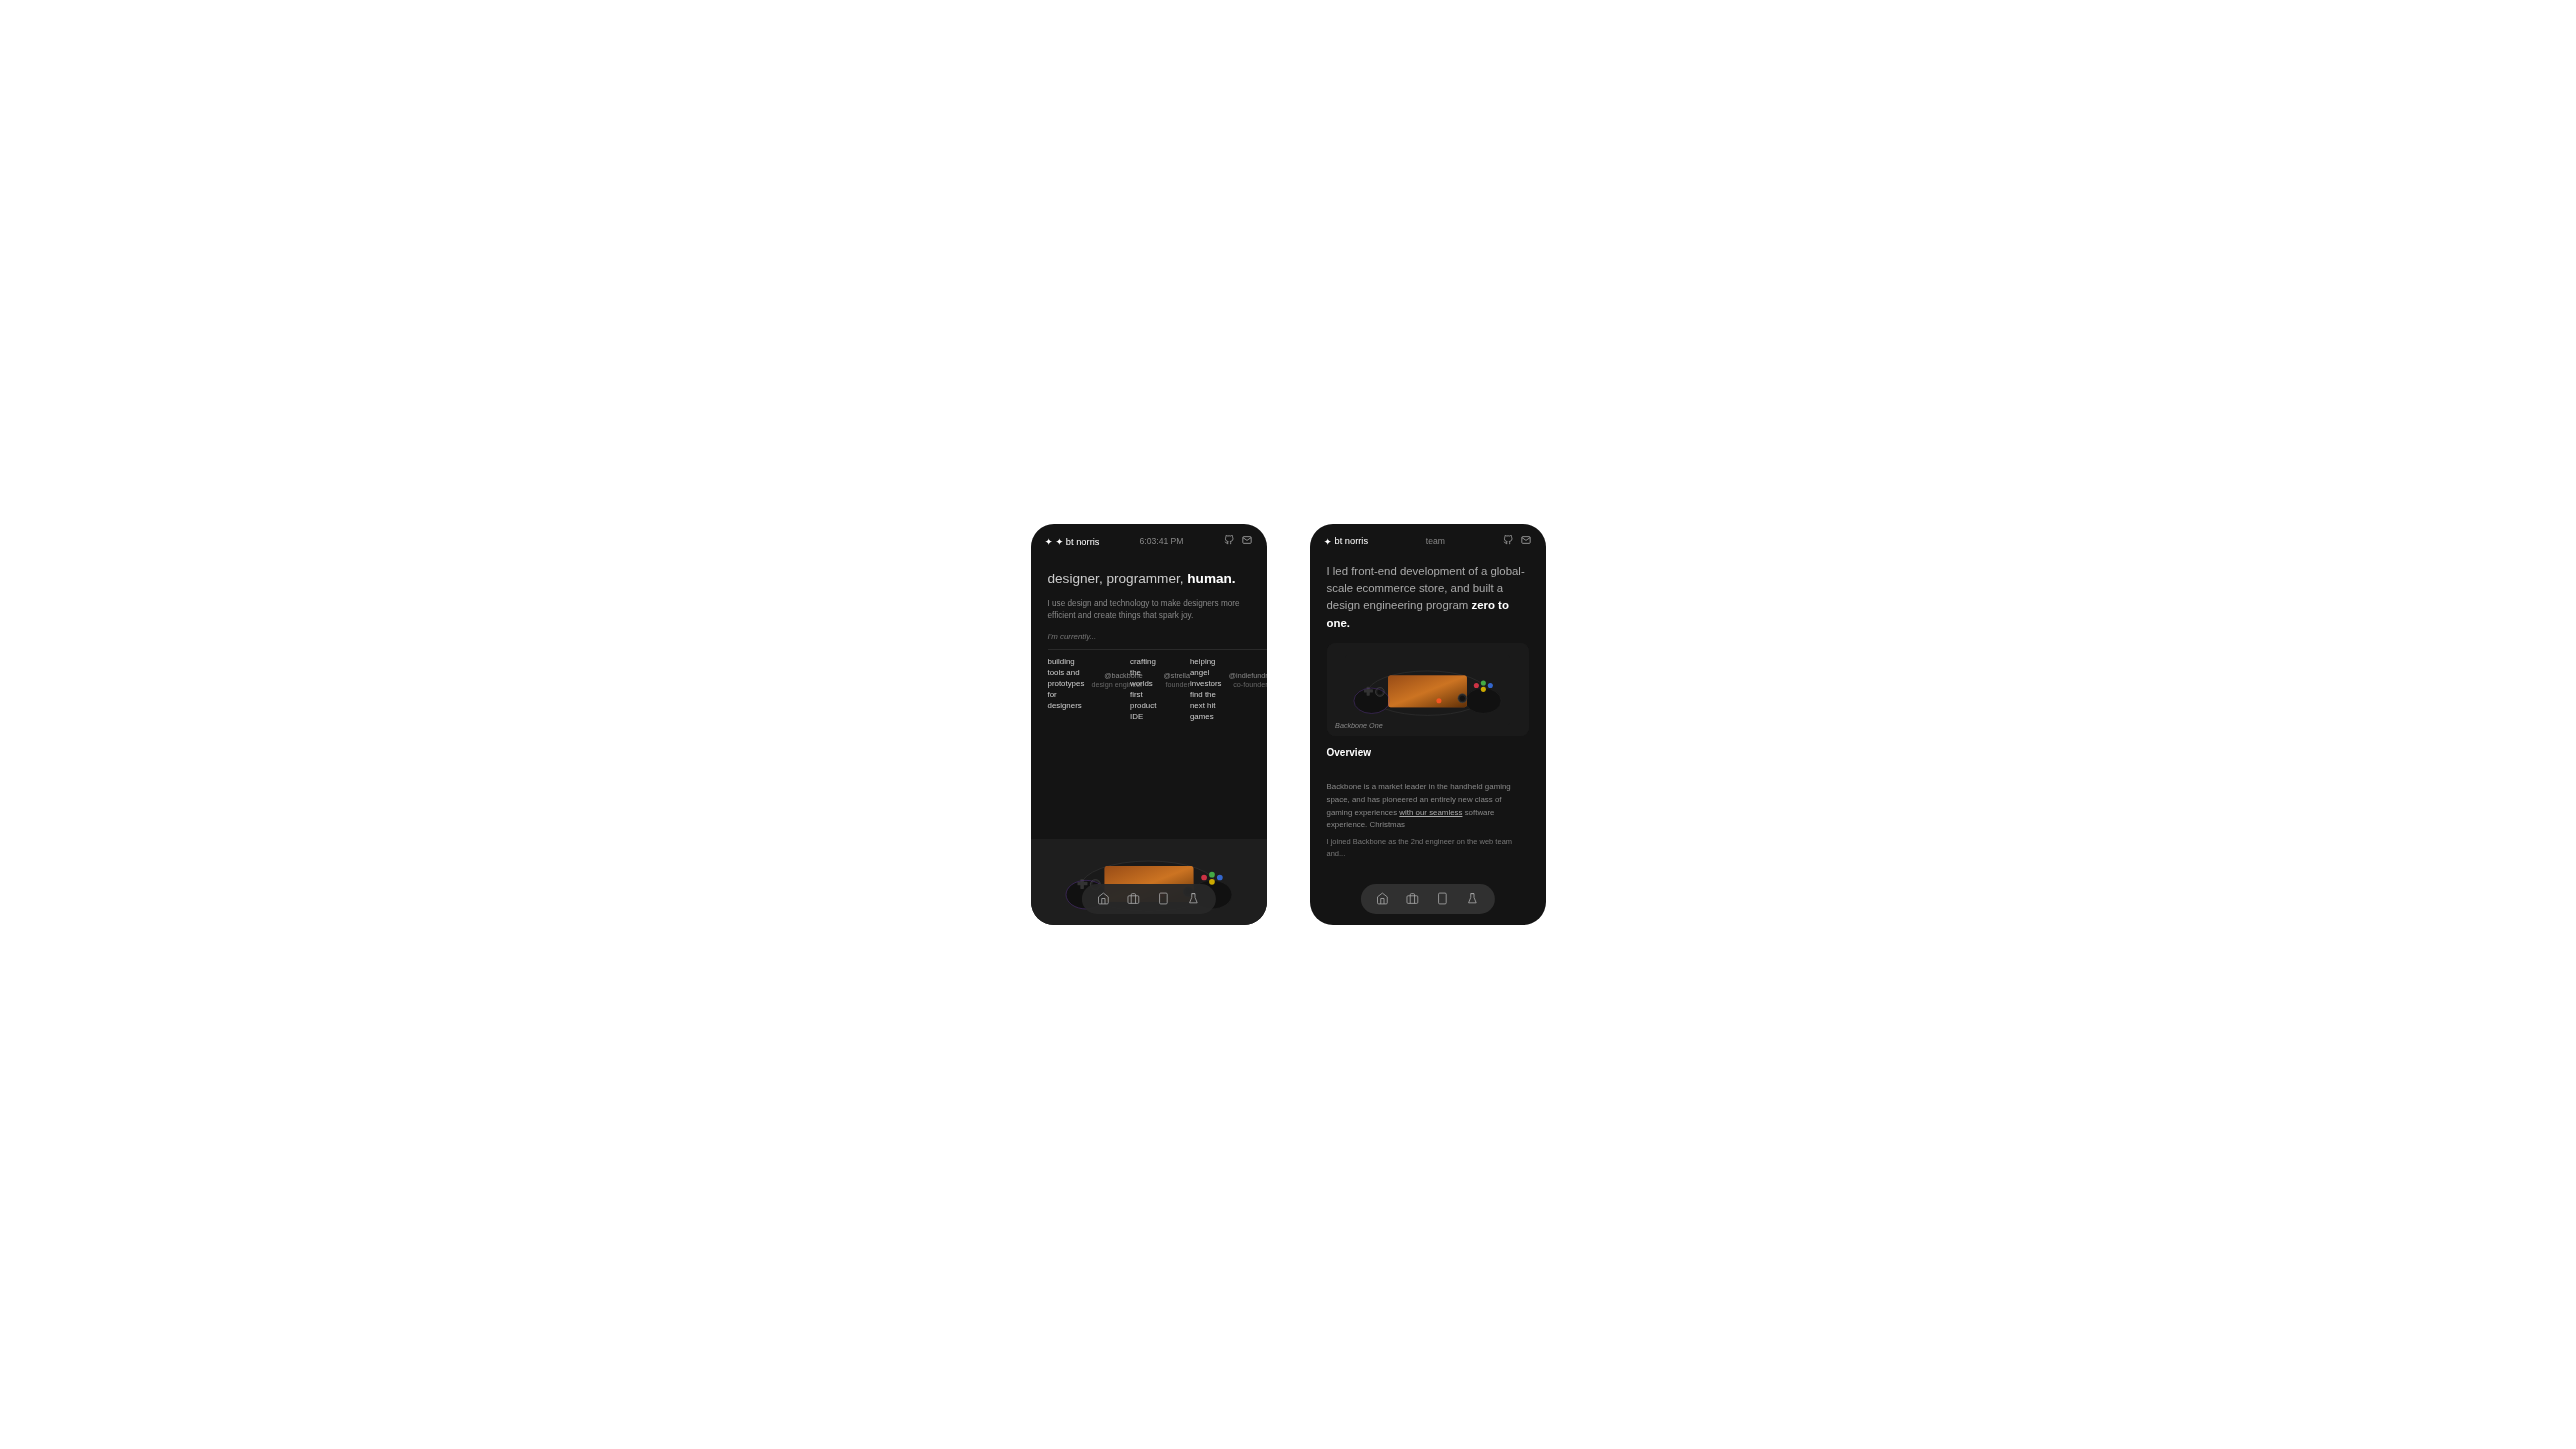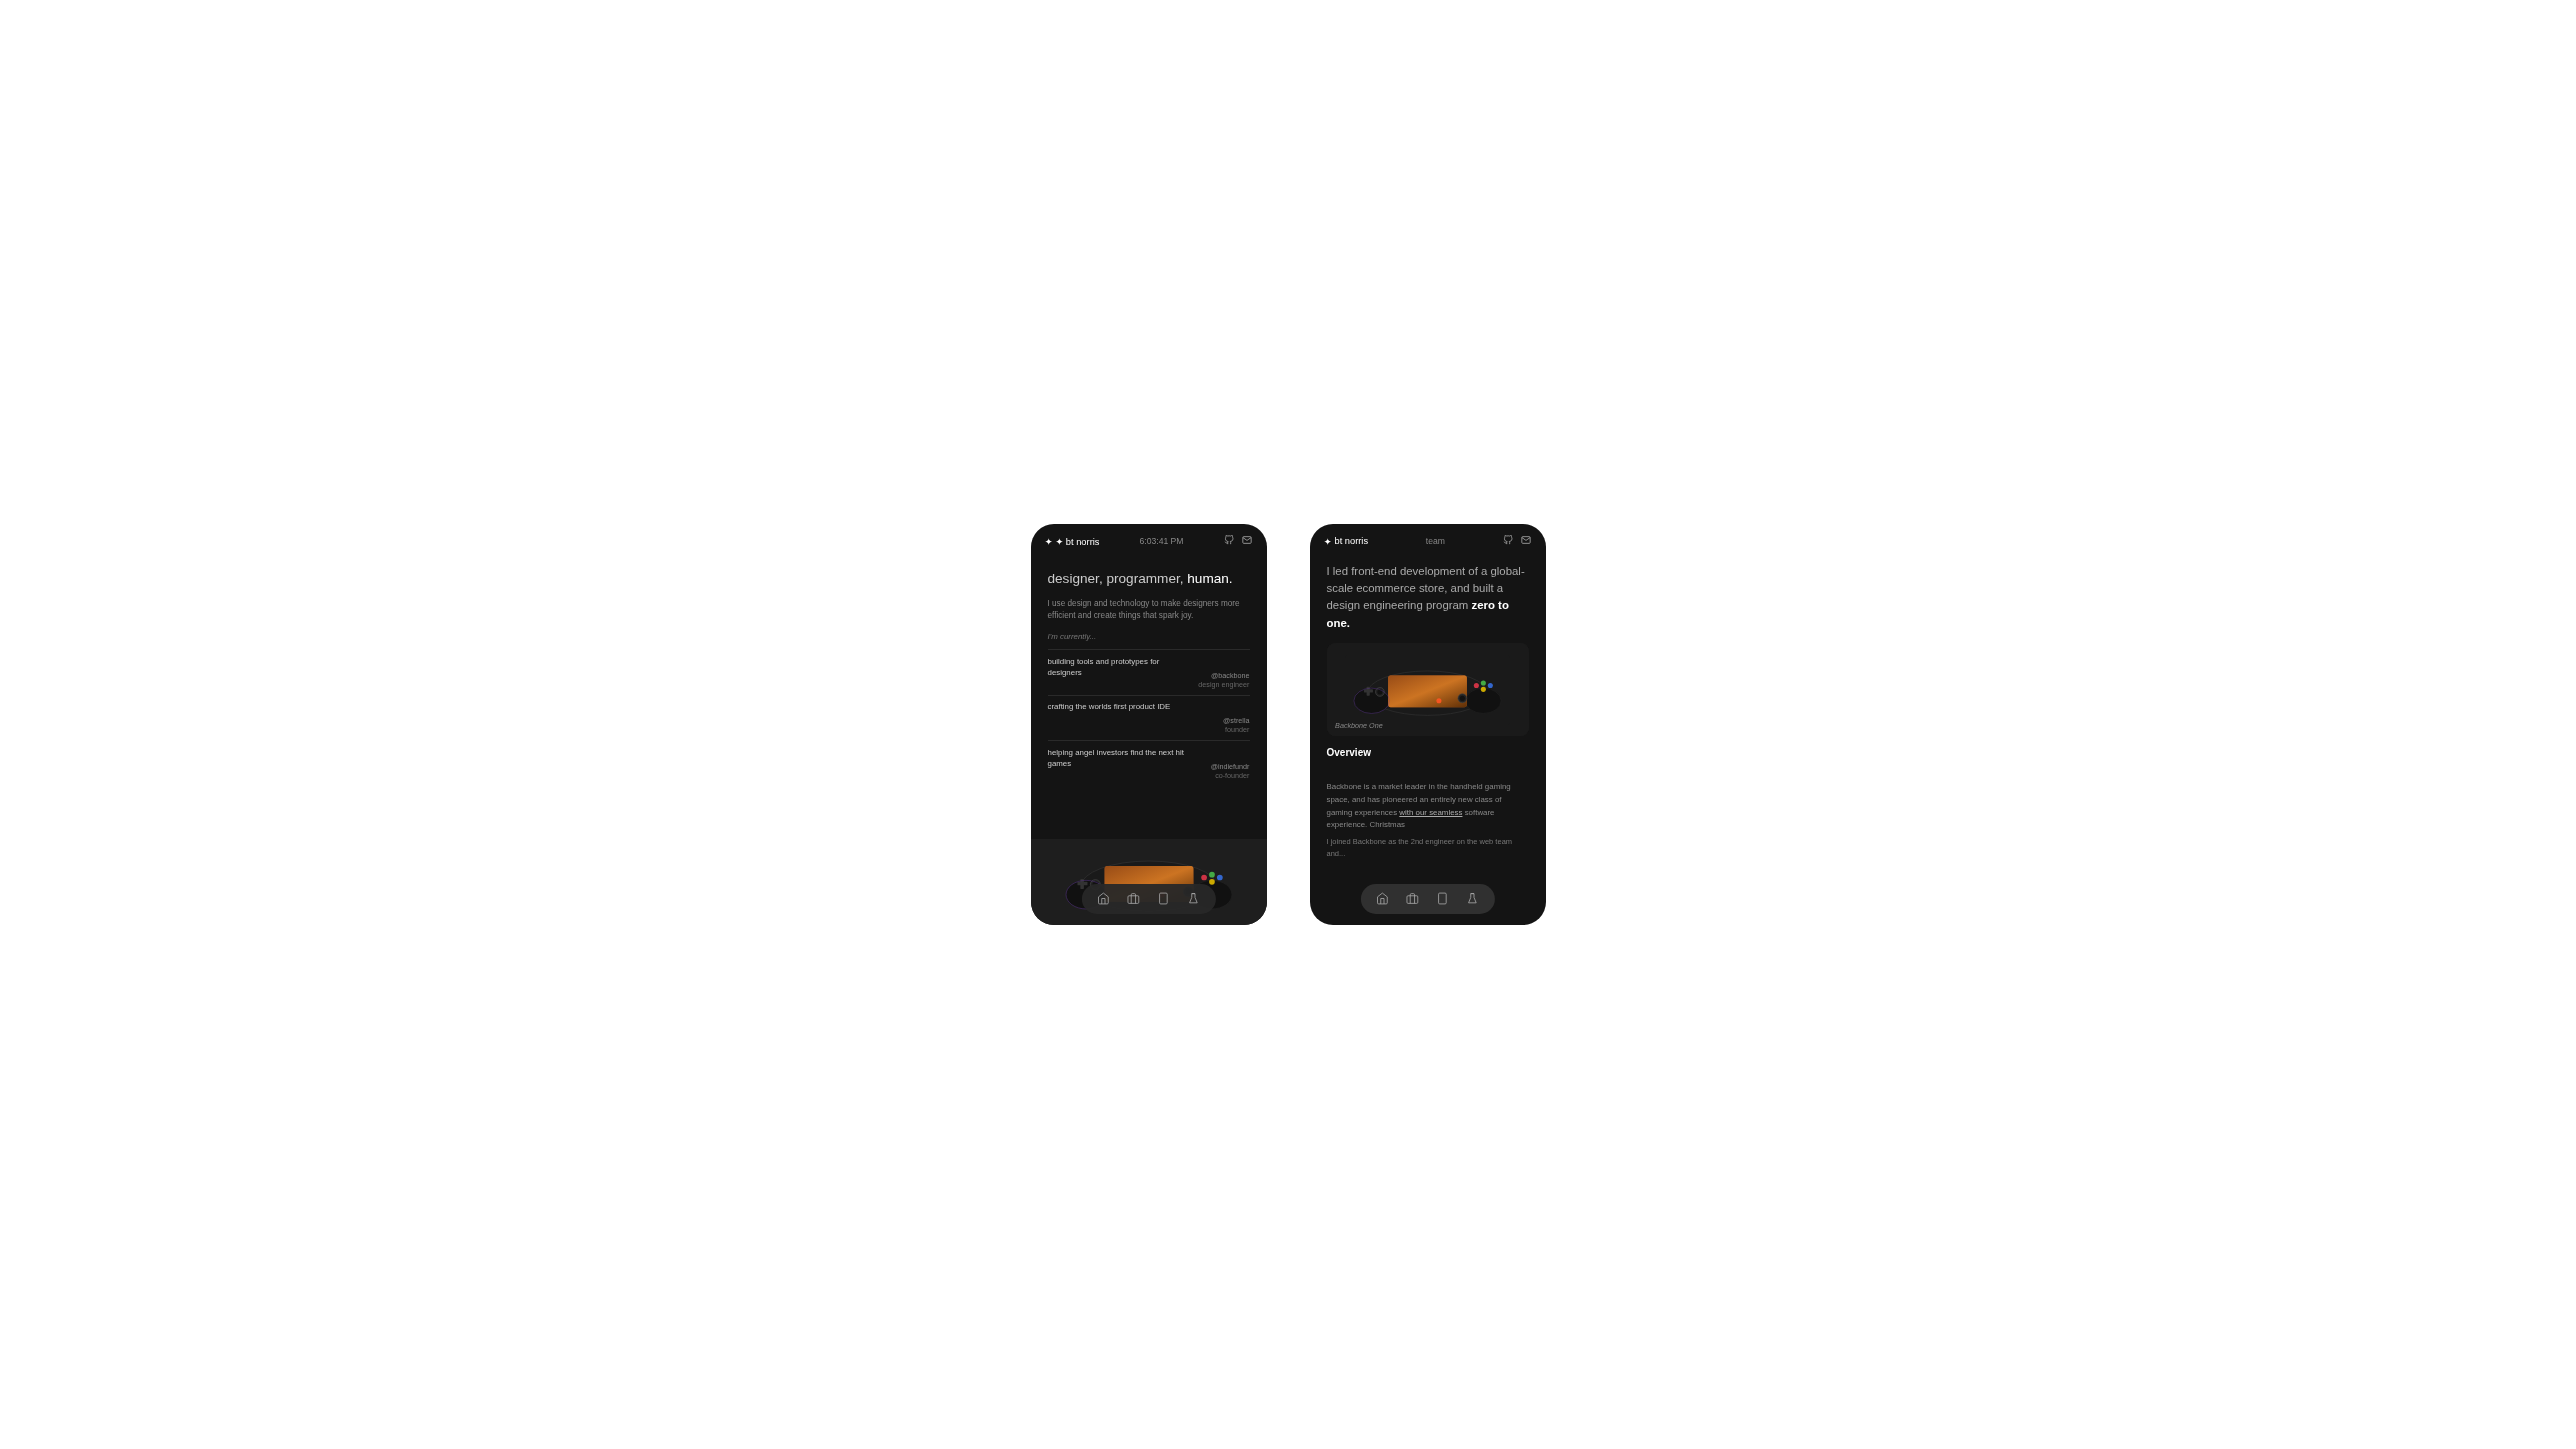--- a/index.html
+++ b/index.html
@@ -66,37 +66,37 @@
     }
     .hero-text {
       color: #cccccc;
       font-size: 13.6px;
       font-weight: 400;
       line-height: 1.3;
       margin-bottom: 10px;
     }
     .hero-text strong {
       color: #ffffff;
-      font-weight: 400;
+      font-weight: 700;
     }
     .subtitle {
       color: #888888;
       font-size: 8.2px;
       line-height: 1.5;
       margin-bottom: 9px;
     }
     .currently-label {
       color: #777777;
       font-size: 7.9px;
       margin-bottom: 8.6px;
       font-style: italic;
     }
     .job-list {
       display: flex;
-      flex-direction: column;
+      flex-direction: row;
       gap: 0;
     }
     .job-item {
       display: flex;
       justify-content: space-between;
       align-items: flex-start;
       padding: 5.7px 0;
       border-top: 0.7px solid #2a2a2a;
     }
     .job-desc {

